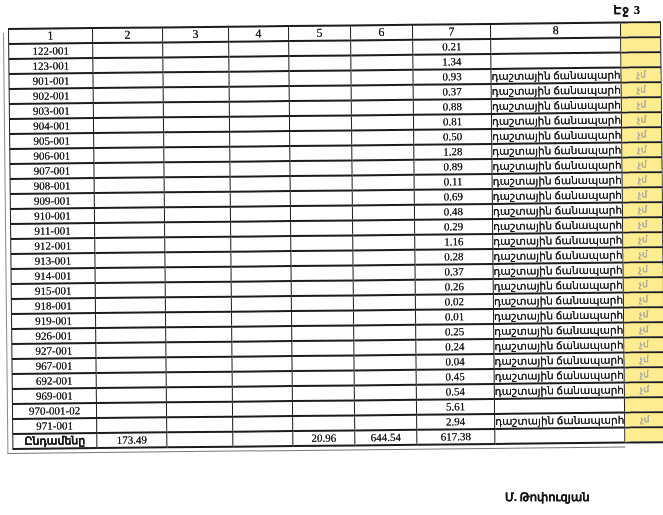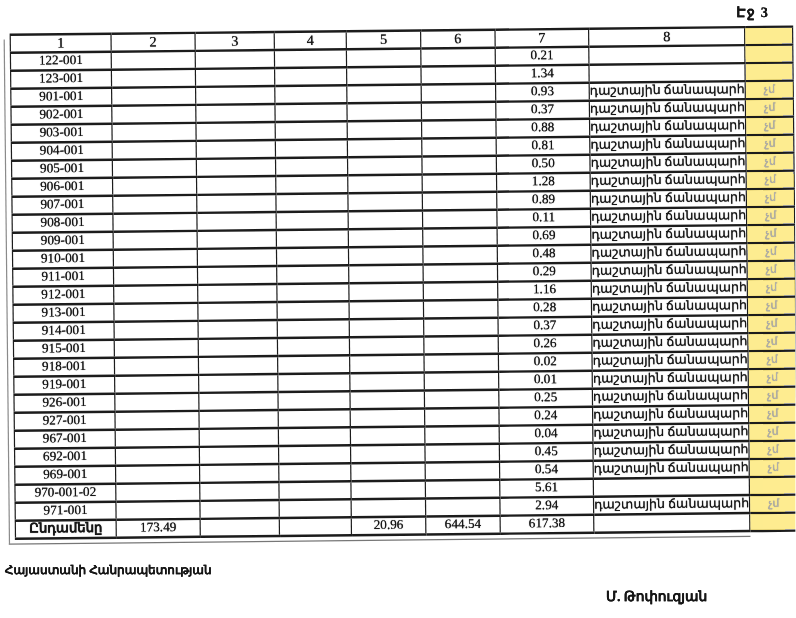--- a/index.html
+++ b/index.html
@@ -377,18 +377,17 @@
             <td class="num">644.54</td>
             <td class="num">617.38</td>
             <td class="c8 num"></td>
             <td class="bleed"></td>
           </tr>
         </tbody>
     </table>
   </div>
 
   <div class="footer-org">
-    <div>Հայաստանի Հանրապետության</div>
   </div>
 
   <div class="signature">Մ. Թոփուզյան</div>
 
 </div>
 
 </body></html>

